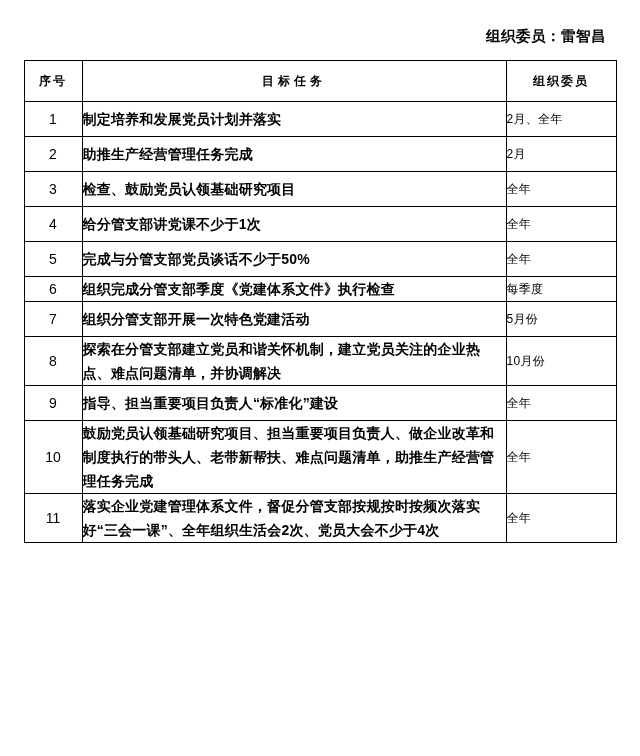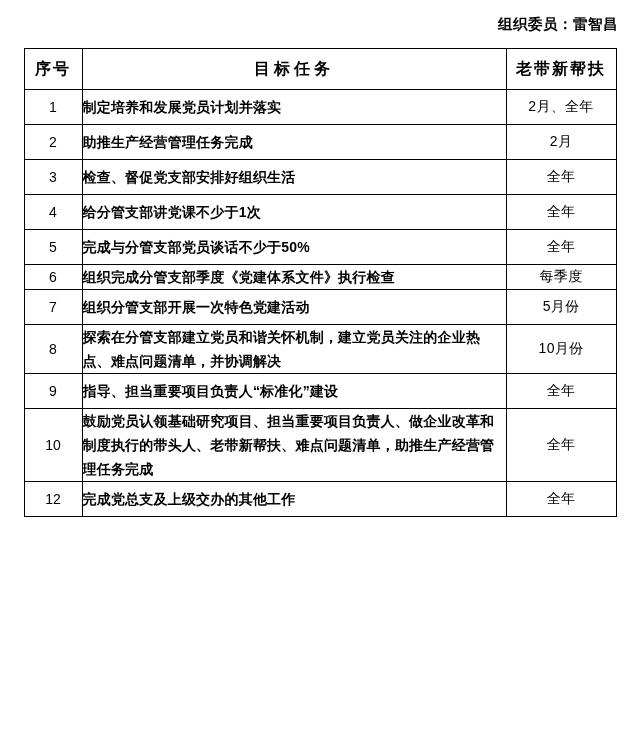--- a/index.html
+++ b/index.html
@@ -12,21 +12,21 @@
     height: 756px;
     font-family: "Liberation Sans", "DejaVu Sans", sans-serif;
     color: #000000;
     position: relative;
     overflow: hidden;
   }
   .page {
     width: 640px;
     height: 589px;
     box-sizing: border-box;
-    padding: 0;
+    padding: 12px;
     position: relative;
   }
   .header-line {
     text-align: right;
     font-size: 14.5px;
     padding: 14px 22px 0 0;
     letter-spacing: 0.5px;
     line-height: 20px;
     font-weight: 600;
   }
@@ -39,21 +39,21 @@
   table.main-table td, table.main-table th {
     border: 1px solid #000000;
     padding: 0;
     vertical-align: middle;
   }
   .col-idx { width: 58px; }
   .col-task { width: 424px; }
   .col-time { width: 110px; }
 
   thead th {
-    font-size: 16px;
+    font-size: 12px;
     font-weight: bold;
     text-align: center;
     height: 40px;
     letter-spacing: 2px;
   }
   thead th.th-task {
     letter-spacing: 4px;
   }
   tbody td {
     font-size: 14px;
@@ -63,22 +63,21 @@
     font-size: 14px;
   }
   td.task {
     text-align: left;
     padding: 7px 10px 7px 12px;
     line-height: 24px;
     letter-spacing: 0.2px;
     font-weight: bold;
   }
   td.time {
-    text-align: center;
-    font-size: 14px;
+    font-size: 12px;
     letter-spacing: 0.3px;
   }
   .r1 td { height: 34px; }
 </style>
 </head>
 <body>
 
 <div class="page">
 
   <div class="header-line">组织委员：雷智昌</div>
@@ -86,37 +85,37 @@
   <table class="main-table">
     <colgroup>
       <col class="col-idx">
       <col class="col-task">
       <col class="col-time">
     </colgroup>
     <thead>
       <tr>
         <th class="th-idx">序号</th>
         <th class="th-task">目标任务</th>
-        <th class="th-time">老带新帮扶</th>
+        <th class="th-time">组织委员</th>
       </tr>
     </thead>
     <tbody>
       <tr class="r1">
         <td class="idx">1</td>
         <td class="task">制定培养和发展党员计划并落实</td>
         <td class="time">2月、全年</td>
       </tr>
       <tr class="r1">
         <td class="idx">2</td>
         <td class="task">助推生产经营管理任务完成</td>
         <td class="time">2月</td>
       </tr>
       <tr class="r1">
         <td class="idx">3</td>
-        <td class="task">检查、督促党支部安排好组织生活</td>
+        <td class="task">检查、鼓励党员认领基础研究项目</td>
         <td class="time">全年</td>
       </tr>
       <tr class="r1">
         <td class="idx">4</td>
         <td class="task">给分管支部讲党课不少于1次</td>
         <td class="time">全年</td>
       </tr>
       <tr class="r1">
         <td class="idx">5</td>
         <td class="task">完成与分管支部党员谈话不少于50%</td>
@@ -140,21 +139,21 @@
       <tr class="r1">
         <td class="idx">9</td>
         <td class="task">指导、担当重要项目负责人“标准化”建设</td>
         <td class="time">全年</td>
       </tr>
       <tr>
         <td class="idx">10</td>
         <td class="task">鼓励党员认领基础研究项目、担当重要项目负责人、做企业改革和制度执行的带头人、老带新帮扶、难点问题清单，助推生产经营管理任务完成</td>
         <td class="time">全年</td>
       </tr>
-      <tr class="r1">
-        <td class="idx">12</td>
-        <td class="task">完成党总支及上级交办的其他工作</td>
+      <tr>
+        <td class="idx">11</td>
+        <td class="task">落实企业党建管理体系文件，督促分管支部按规按时按频次落实好“三会一课”、全年组织生活会2次、党员大会不少于4次</td>
         <td class="time">全年</td>
       </tr>
     </tbody>
   </table>
 
 </div>
 
 </body></html>

